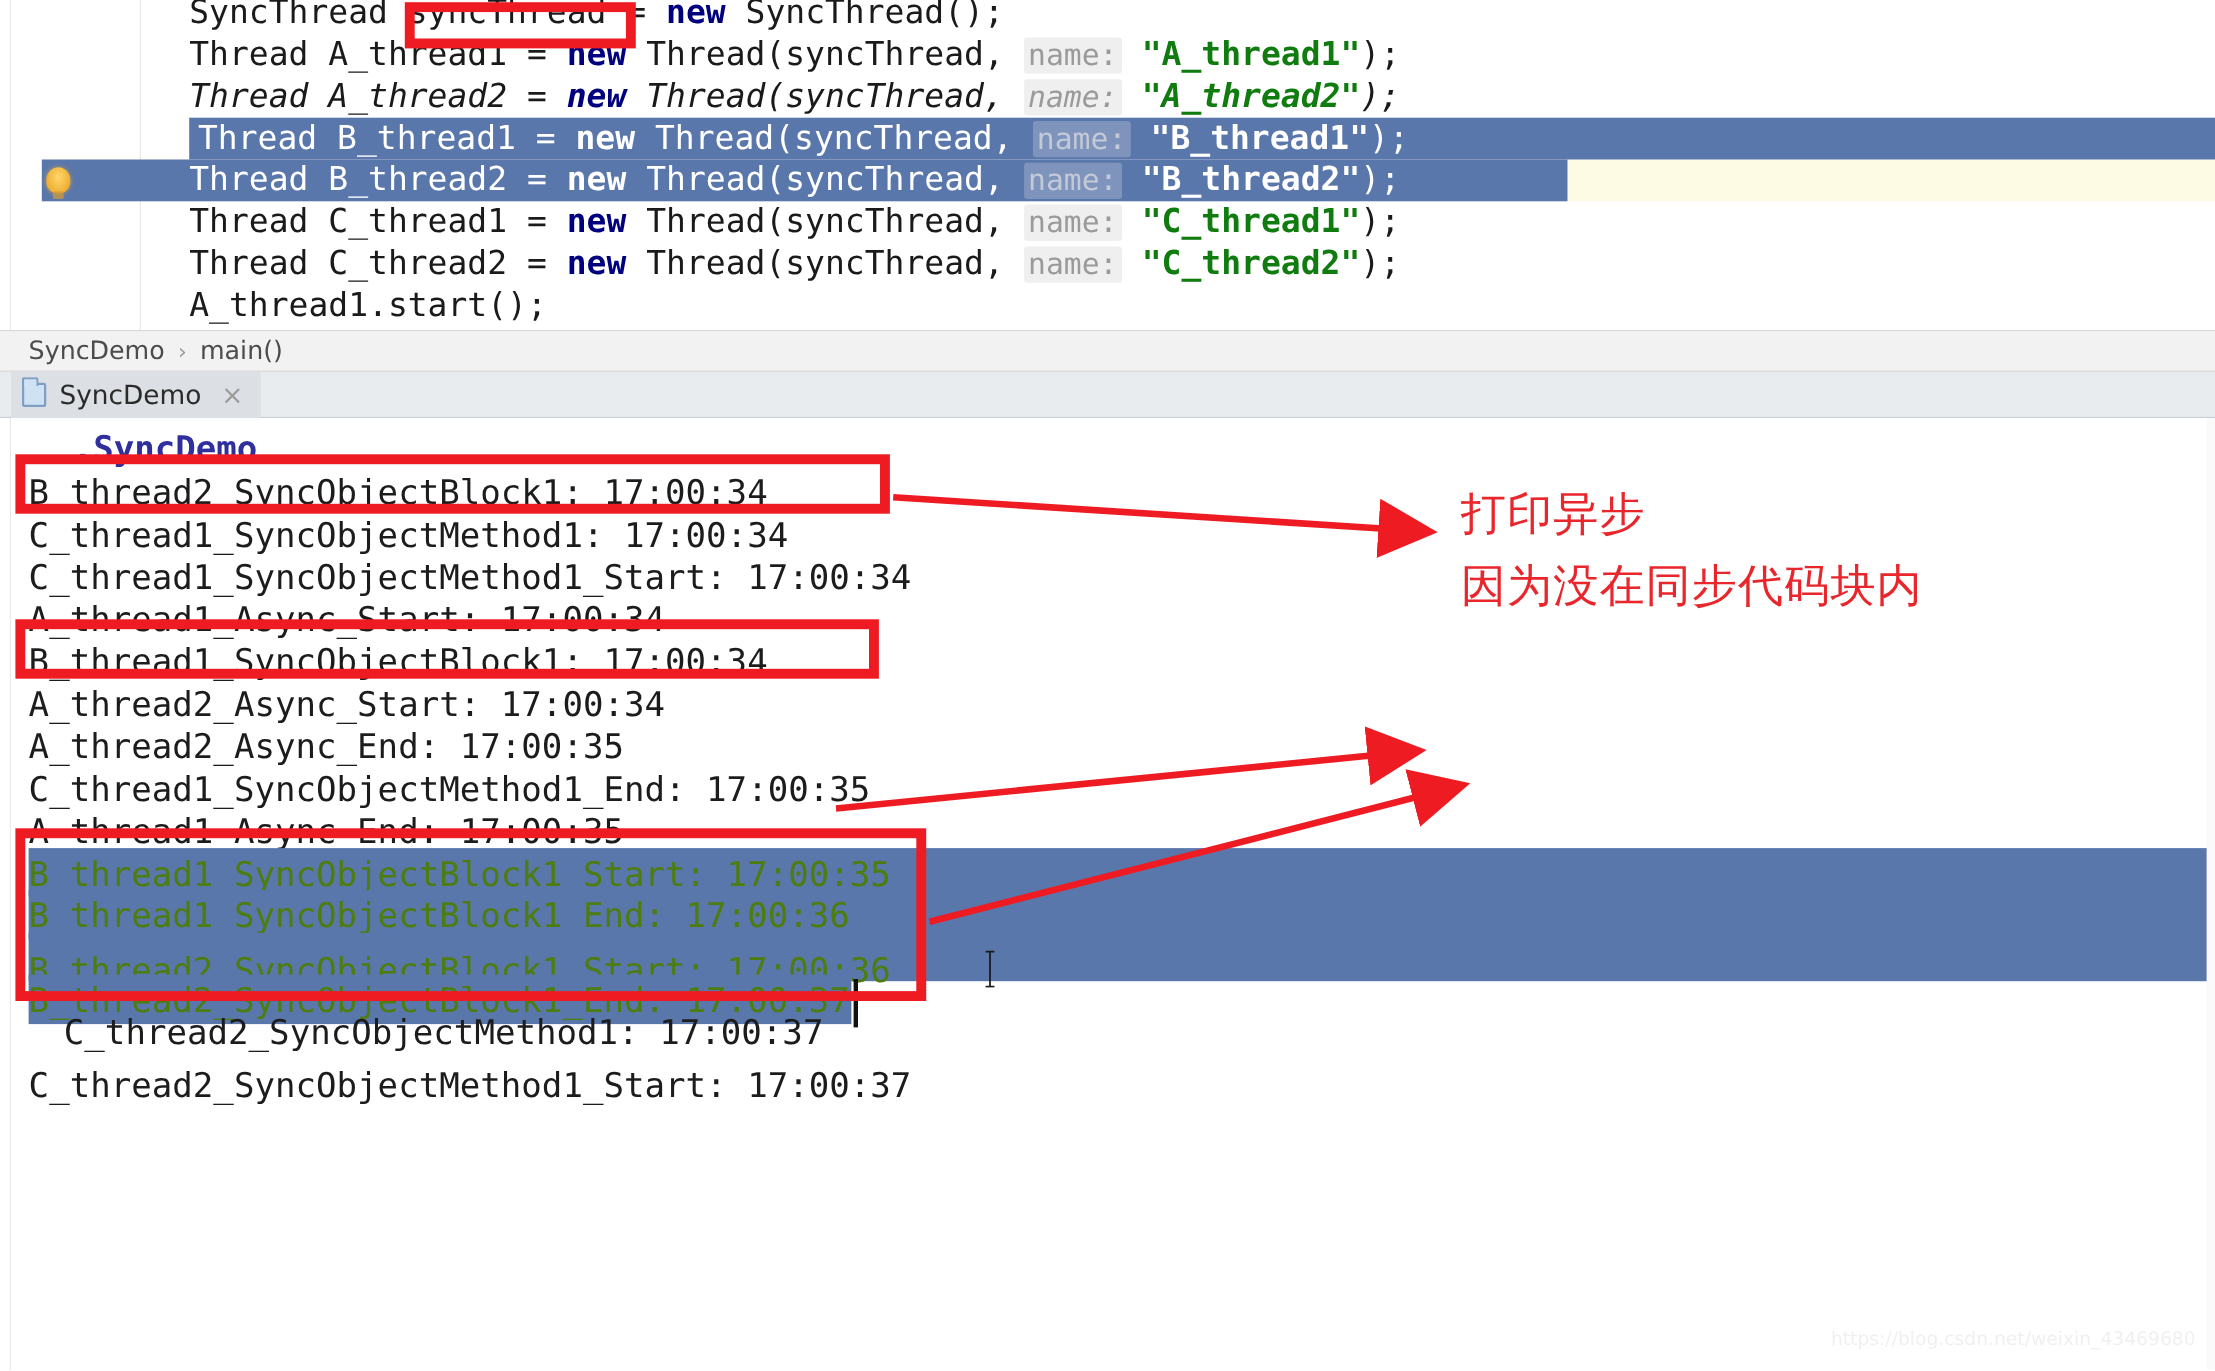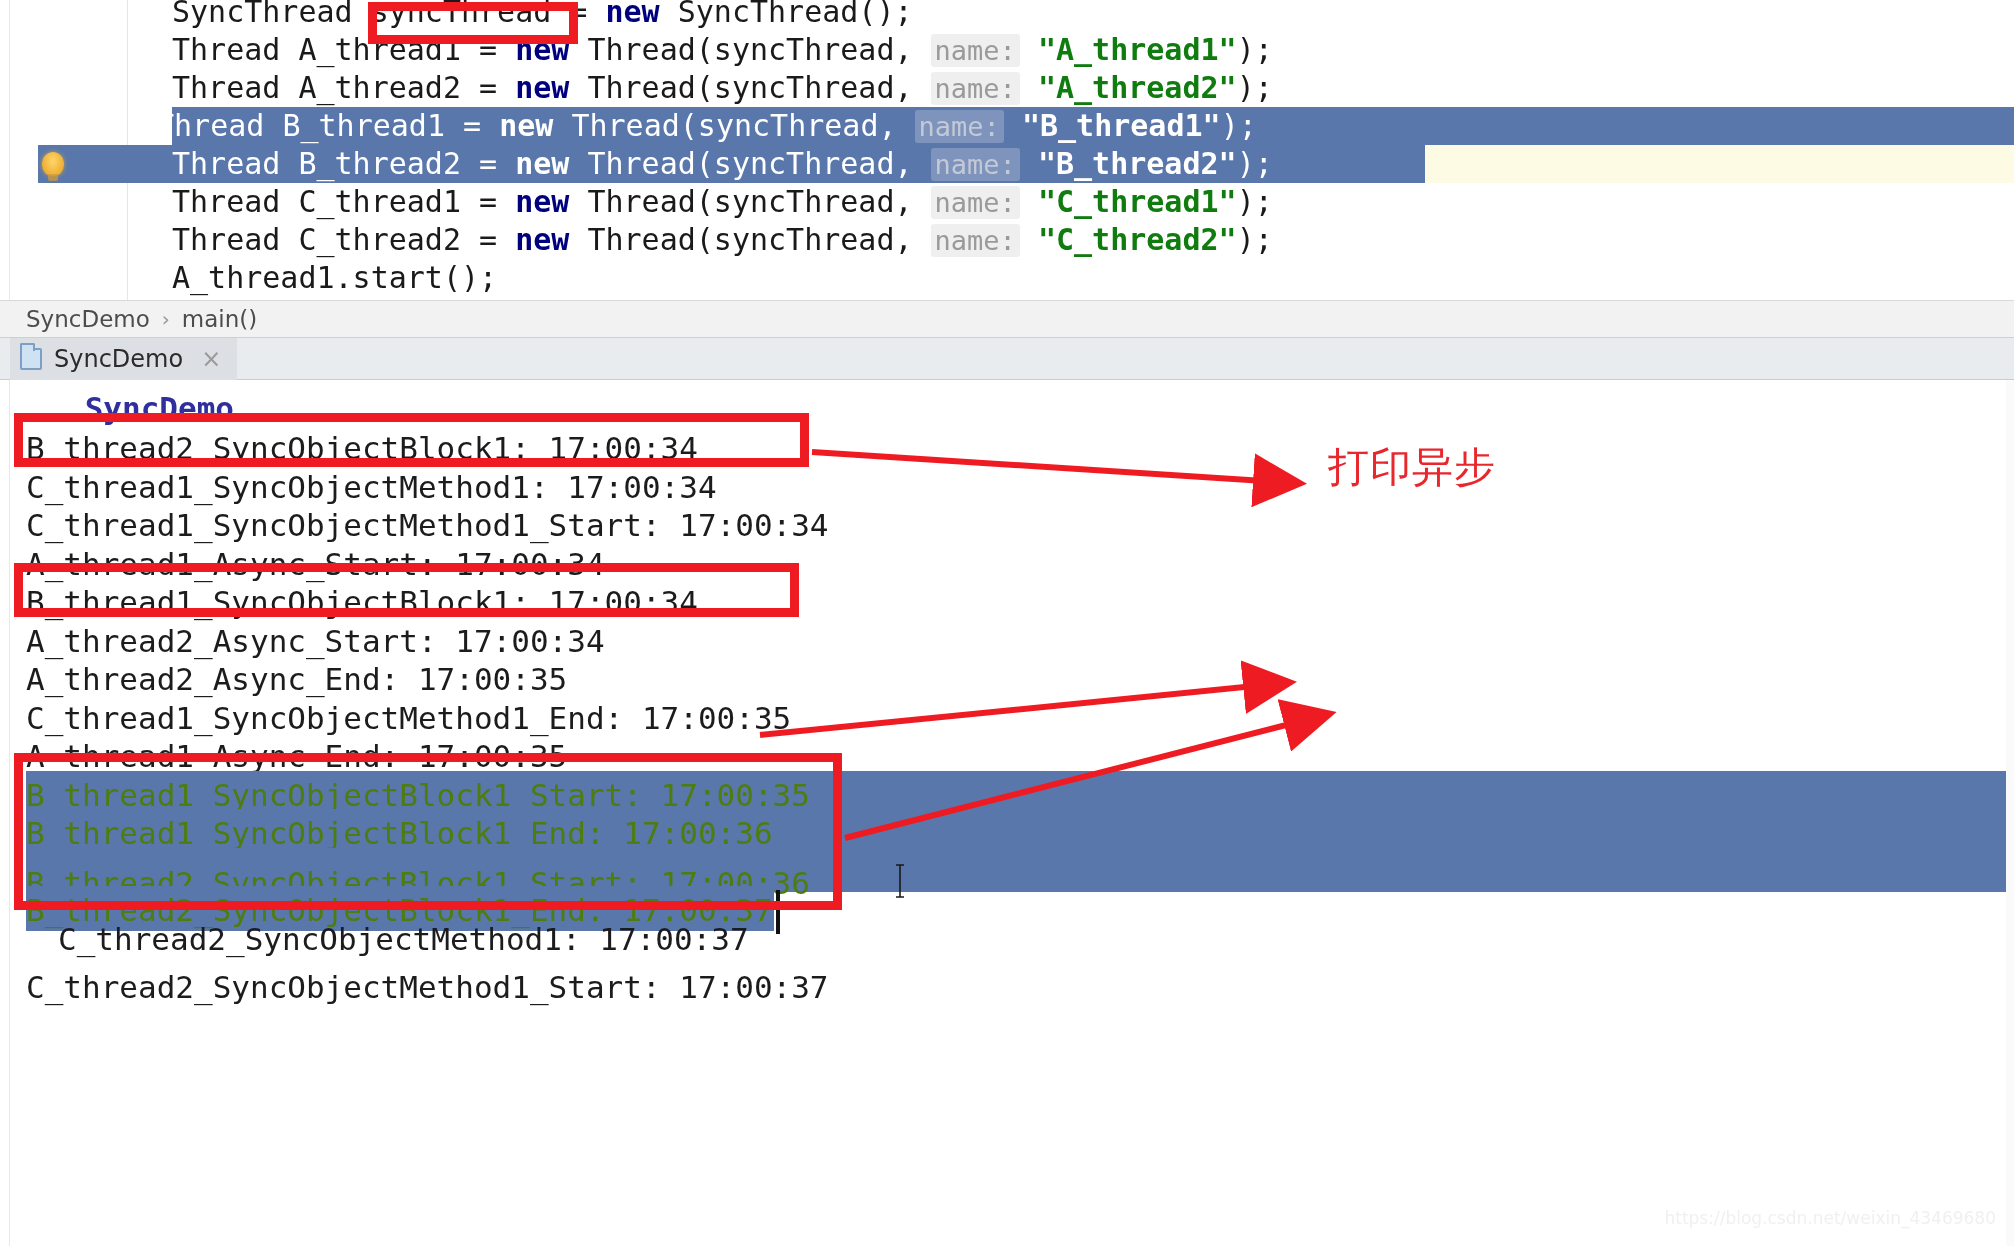--- a/index.html
+++ b/index.html
@@ -132,23 +132,23 @@
 <div id="root">
 
   <div class="editor">
     <div class="gutter-rule-a"></div>
     <div class="gutter-rule-b"></div>
 
     <div class="caretline-bg" id="caretline" style="top: 145px; left: 1425px; width: 589px;"></div>
     <div id="editor-lines">
         <div class="code-line" style="top: -7px;"><span class="code-text" style="left: 172px;"><span>SyncThread </span><span>syncThread</span><span> = </span><span class="kw">new</span><span> SyncThread();</span></span></div>
         <div class="code-line" style="top: 31px;"><span class="code-text" style="left: 172px;"><span>Thread A_thread1 = </span><span class="kw">new</span><span> Thread(syncThread, </span><span class="hint">name:</span><span> </span><span class="str">"A_thread1"</span><span>);</span></span></div>
-        <div class="code-line" style="top: 69px;"><span class="code-text" style="left: 172px;"><span>Thread A_thread2 = </span><span class="kw">new</span><span> Thread(syncThread, </span><span class="hint">name:</span><span> </span><span class="str">"A_thread2"</span><span>);</span></span></div>
+        <div class="code-line" style="top: 69px; font-style: italic;"><span class="code-text" style="left: 172px;"><span>Thread A_thread2 = </span><span class="kw">new</span><span> Thread(syncThread, </span><span class="hint">name:</span><span> </span><span class="str">"A_thread2"</span><span>);</span></span></div>
         <div class="sel-bg" style="top: 107px; left: 172px; width: 1842px;"></div>
-        <div class="code-line selected" style="top: 107px;"><span class="code-text" style="left: 156px;"><span>Thread B_thread1 = </span><span class="kw">new</span><span> Thread(syncThread, </span><span class="hint">name:</span><span> </span><span class="str">"B_thread1"</span><span>);</span></span></div>
+        <div class="code-line selected" style="top: 107px;"><span class="code-text" style="left: 180px;"><span>Thread B_thread1 = </span><span class="kw">new</span><span> Thread(syncThread, </span><span class="hint">name:</span><span> </span><span class="str">"B_thread1"</span><span>);</span></span></div>
         <div class="sel-bg" style="top: 145px; left: 38px; width: 1387px;"></div>
         <div class="code-line selected" style="top: 145px;"><span class="code-text" style="left: 172px;"><span>Thread B_thread2 = </span><span class="kw">new</span><span> Thread(syncThread, </span><span class="hint">name:</span><span> </span><span class="str">"B_thread2"</span><span>);</span></span></div>
         <div class="code-line" style="top: 183px;"><span class="code-text" style="left: 172px;"><span>Thread C_thread1 = </span><span class="kw">new</span><span> Thread(syncThread, </span><span class="hint">name:</span><span> </span><span class="str">"C_thread1"</span><span>);</span></span></div>
         <div class="code-line" style="top: 221px;"><span class="code-text" style="left: 172px;"><span>Thread C_thread2 = </span><span class="kw">new</span><span> Thread(syncThread, </span><span class="hint">name:</span><span> </span><span class="str">"C_thread2"</span><span>);</span></span></div>
         <div class="code-line" style="top: 259px; padding-left: 25px;"><span class="code-text" style="left: 172px;"><span>A_thread1.start();</span></span></div>
       </div>
     <div class="bulb" id="bulb" style="top: 152px;"></div>
   </div>
 
   <div class="breadcrumb">
@@ -214,16 +214,17 @@
         <marker id="ah" markerWidth="9" markerHeight="9" refX="7" refY="4.5" orient="auto" markerUnits="strokeWidth">
           <path d="M0,0 L9,4.5 L0,9 z" fill="#ee1c22"></path>
         </marker>
       </defs>
       <line x1="812" y1="452" x2="1295" y2="483" stroke="#ee1c22" stroke-width="6" marker-end="url(#ah)"></line>
       <line x1="760" y1="735" x2="1285" y2="683" stroke="#ee1c22" stroke-width="6" marker-end="url(#ah)"></line>
       <line x1="845" y1="838" x2="1325" y2="715" stroke="#ee1c22" stroke-width="6" marker-end="url(#ah)"></line>
     </svg>
 
     <div class="ann-text" style="left:1328px; top:440px;">打印异步</div>
+    <div class="ann-text" style="left:1328px; top:505px;">因为没在同步代码块内</div>
   </div>
 
   <div class="watermark">https://blog.csdn.net/weixin_43469680</div>
 </div>
 
 </body></html>

